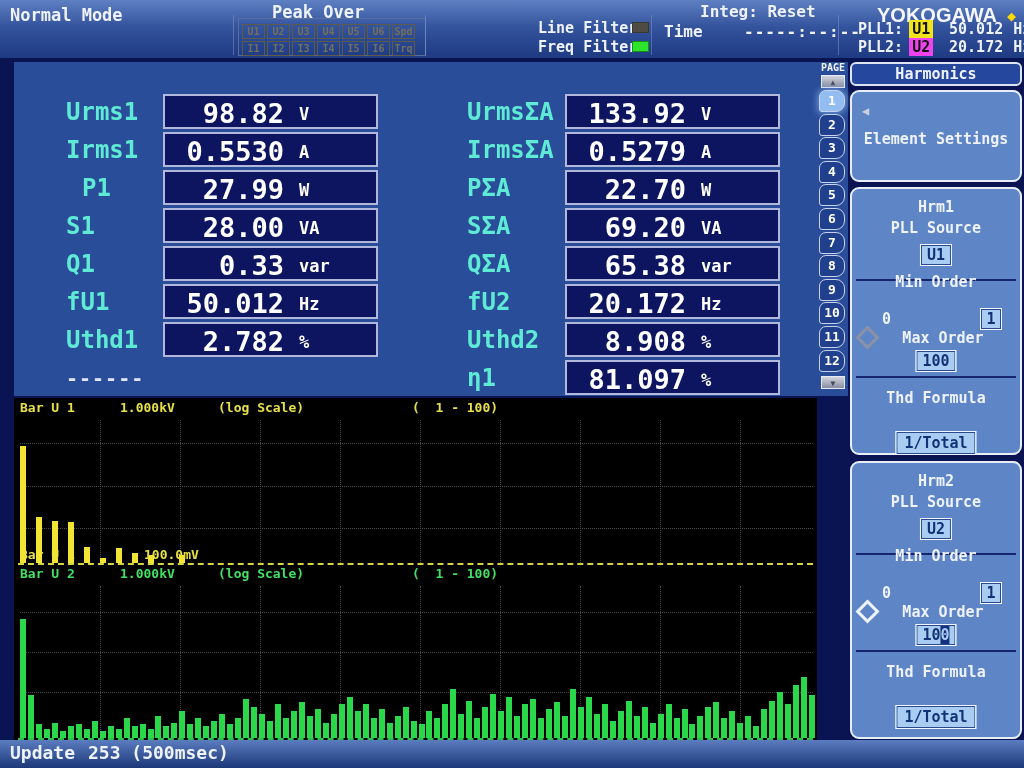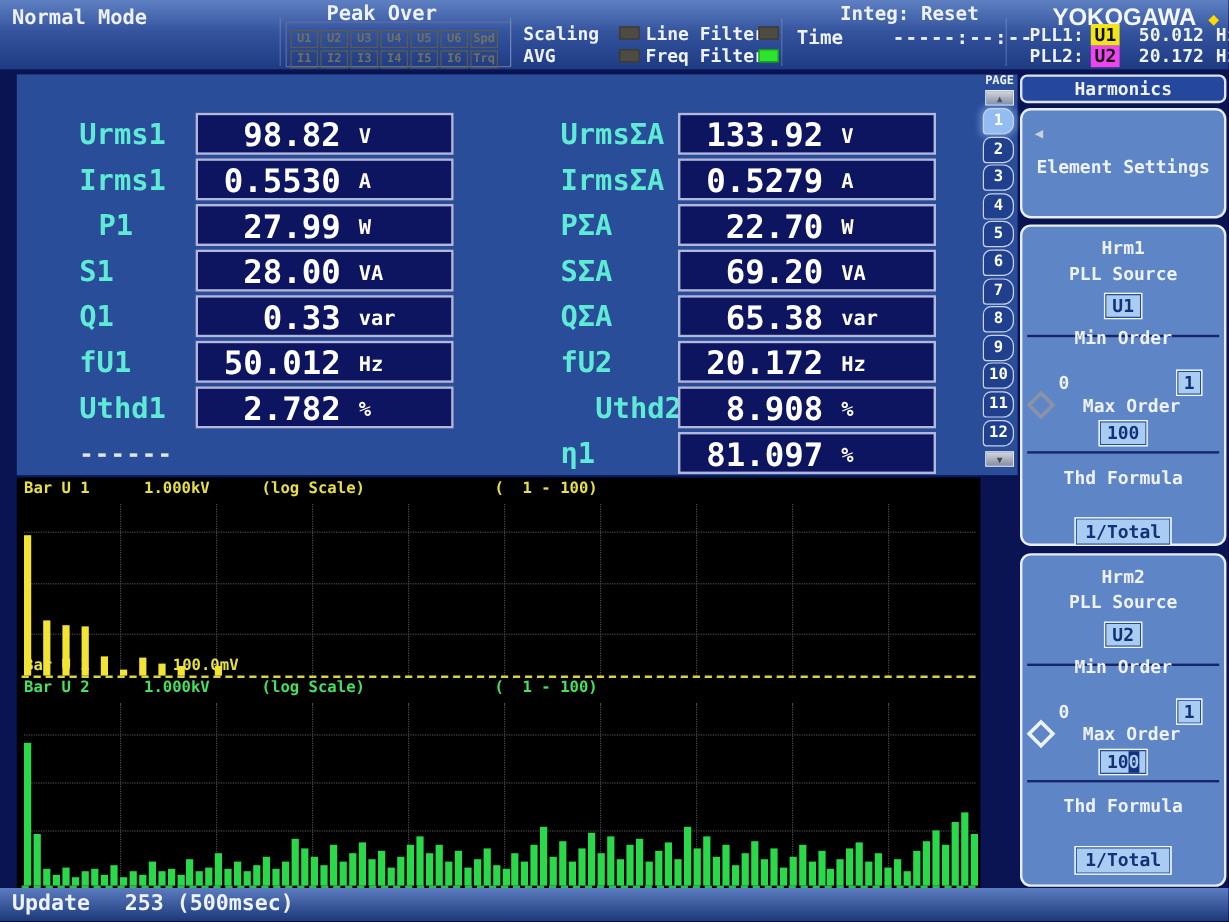--- a/index.html
+++ b/index.html
@@ -86,42 +86,38 @@
   .g-max{top:140px;padding-left:14px;box-sizing:border-box;}
   .g-maxbox{position:absolute;top:161px;left:50%;transform:translateX(-50%);padding:1px 6px;white-space:pre;}
   .vcursor{background:#14307e;color:#aacdf2;}
   .vcursor:empty{display:none;}
   .g-thd{top:200px;}
   .g-thdbox{position:absolute;top:242px;left:50%;transform:translateX(-50%);padding:2px 8px;}
   
   #footer{left:0;top:740px;width:1024px;height:28px;
           background:linear-gradient(#5b7cc0,#1b3878);}
   #upd-label{left:10px;top:2px;font-size:18px;font-weight:bold;}
-  #upd-value{left:104px;top:2px;font-size:18px;font-weight:bold;}
+  #upd-value{left:88px;top:2px;font-size:18px;font-weight:bold;}
 </style>
 </head>
 <body>
 
 <div class="screen">
 
   <div id="header">
     <span id="mode" class="abs">Normal Mode</span>
     <span id="po-label" class="abs">Peak Over</span>
     <div id="po-grid" class="abs">
         <div class="po-row"><div class="po-cell" style="display: inline-block;">U1</div><div class="po-cell" style="display: inline-block;">U2</div><div class="po-cell" style="display: inline-block;">U3</div><div class="po-cell" style="display: inline-block;">U4</div><div class="po-cell" style="display: inline-block;">U5</div><div class="po-cell" style="display: inline-block;">U6</div><div class="po-cell" style="display: inline-block;">Spd</div></div>
         <div class="po-row"><div class="po-cell" style="display: inline-block;">I1</div><div class="po-cell" style="display: inline-block;">I2</div><div class="po-cell" style="display: inline-block;">I3</div><div class="po-cell" style="display: inline-block;">I4</div><div class="po-cell" style="display: inline-block;">I5</div><div class="po-cell" style="display: inline-block;">I6</div><div class="po-cell" style="display: inline-block;">Trq</div></div>
       </div>
     <div class="vsep" style="left:233px"></div>
     <div class="vsep" style="left:425px"></div>
     <div class="vsep" style="left:651px"></div>
     <div class="vsep" style="left:838px"></div>
-    <div id="scaling-block" class="abs">
-        <div class="st-row"><span class="st-label">Scaling</span><span class="led"></span></div>
-        <div class="st-row"><span class="st-label">AVG</span><span class="led"></span></div>
-      </div>
     <div id="filter-block" class="abs">
         <div class="st-row"><span class="st-label">Line Filter</span><span class="led"></span></div>
         <div class="st-row"><span class="st-label">Freq Filter</span><span class="led on"></span></div>
       </div>
     <span id="integ" class="abs">Integ: Reset</span>
     <span id="time-label" class="abs">Time</span>
     <span id="time-value" class="abs">-----:--:--</span>
     <span id="brand" class="abs">YOKOGAWA</span>
     <span id="brand-diamond" class="abs">◆</span>
     <div class="pll-row" style="top:20px">
@@ -194,21 +190,21 @@
         <div class="m-label" style="left: 453px; top: 188px;">QΣA</div>
         <div class="m-box" style="left: 551px; top: 184px;">
           <div class="m-val">65.38</div>
           <div class="m-unit">var</div>
         </div>
         <div class="m-label" style="left: 453px; top: 226px;">fU2</div>
         <div class="m-box" style="left: 551px; top: 222px;">
           <div class="m-val">20.172</div>
           <div class="m-unit">Hz</div>
         </div>
-        <div class="m-label" style="left: 453px; top: 264px; margin-left: 29px;">Uthd2</div>
+        <div class="m-label" style="left: 453px; top: 264px;">Uthd2</div>
         <div class="m-box" style="left: 551px; top: 260px; text-align: center;">
           <div class="m-val">8.908</div>
           <div class="m-unit">%</div>
         </div>
         <div class="m-label" style="left: 453px; top: 302px;">η1</div>
         <div class="m-box" style="left: 551px; top: 298px;">
           <div class="m-val">81.097</div>
           <div class="m-unit">%</div>
         </div>
       </div>

